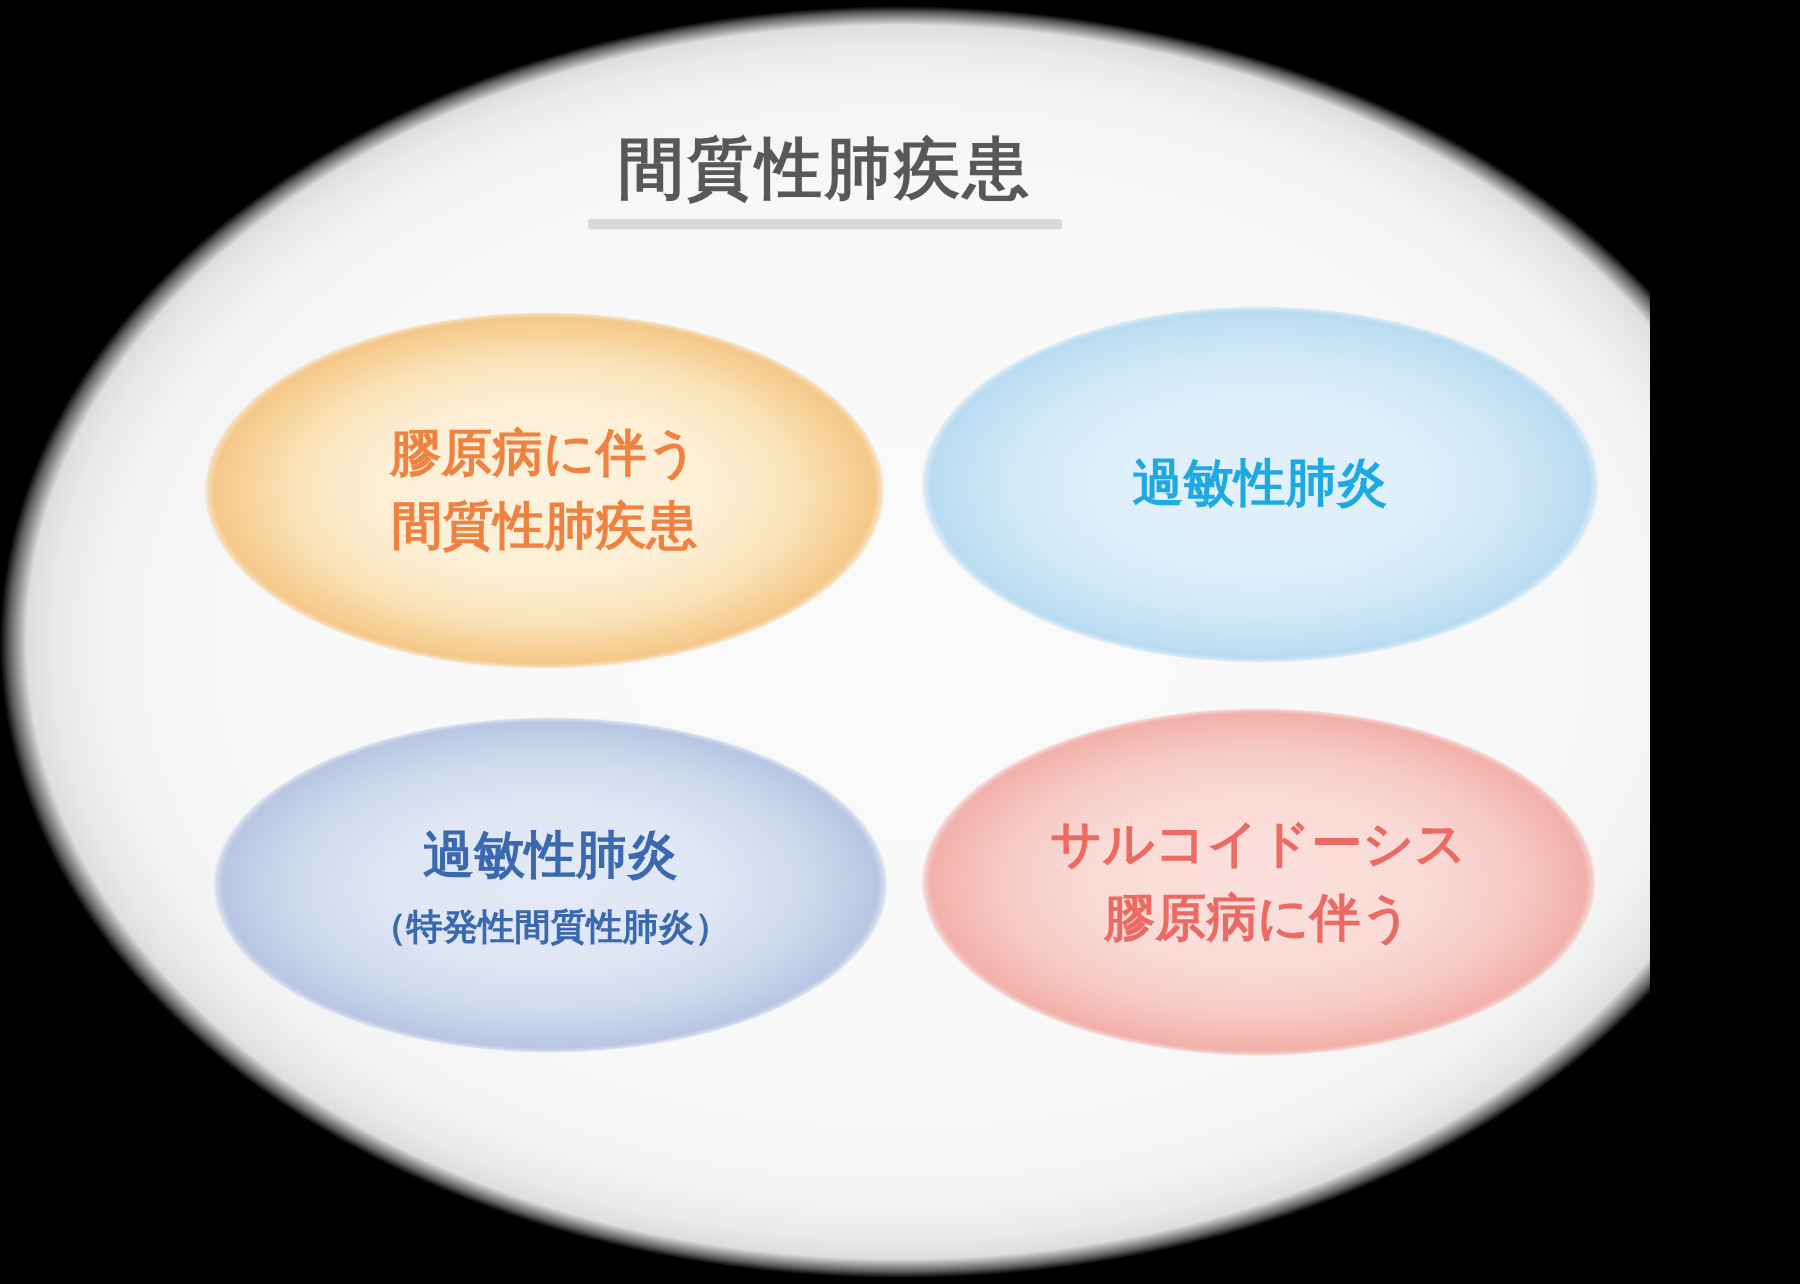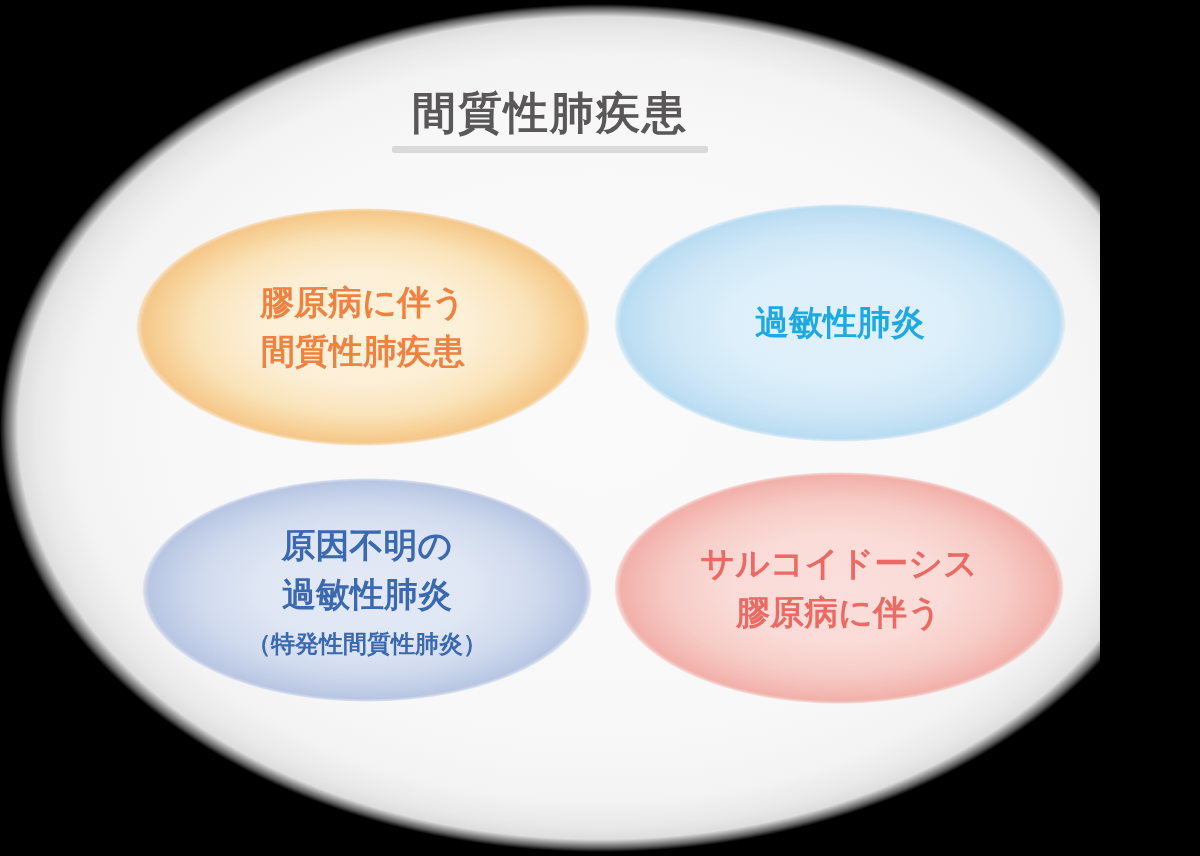--- a/index.html
+++ b/index.html
@@ -121,21 +121,20 @@
   <div class="bubble bubble-collagen">
     <div class="line">膠原病に伴う</div>
     <div class="line">間質性肺疾患</div>
   </div>
 
   <div class="bubble bubble-hypersensitivity">
     <div class="line">過敏性肺炎</div>
   </div>
 
   <div class="bubble bubble-idiopathic">
-    <div class="line">原因不明の</div>
     <div class="line">過敏性肺炎</div>
     <div class="sub-line">（特発性間質性肺炎）</div>
   </div>
 
   <div class="bubble bubble-other">
     <div class="line">サルコイドーシス</div>
     <div class="line">膠原病に伴う</div>
   </div>
 
 </div>

